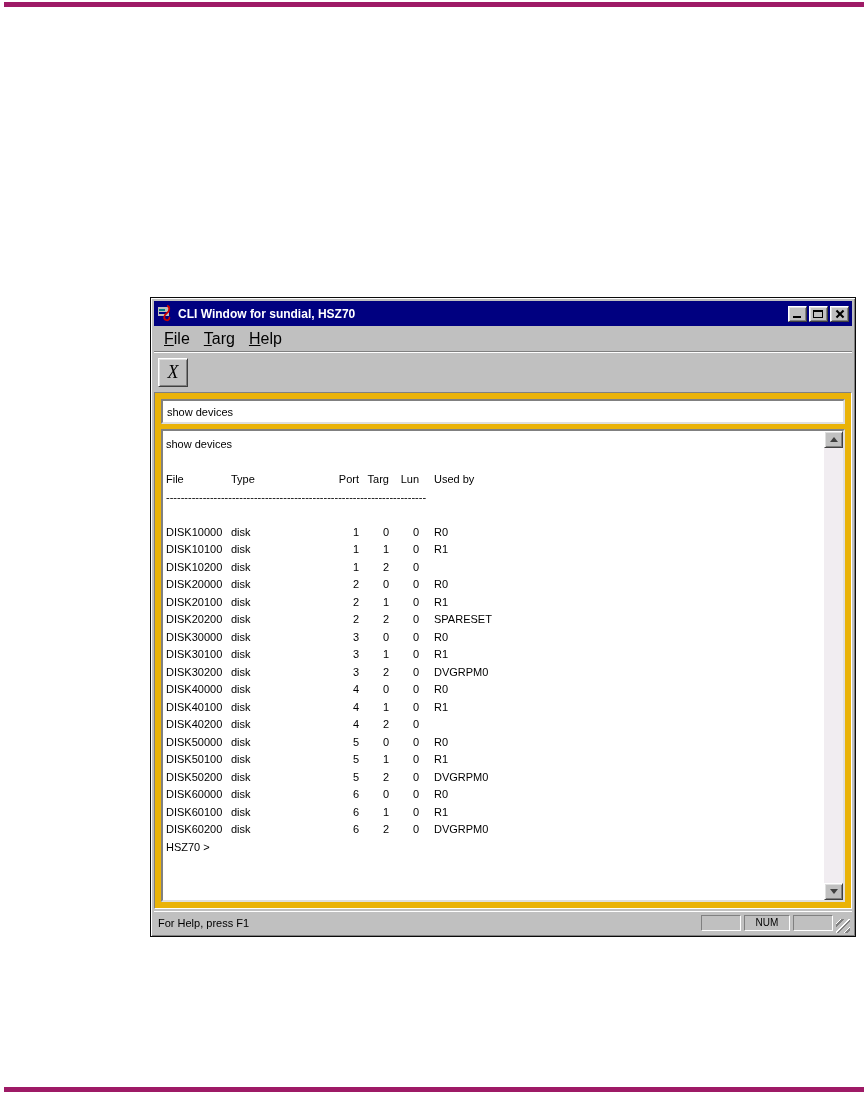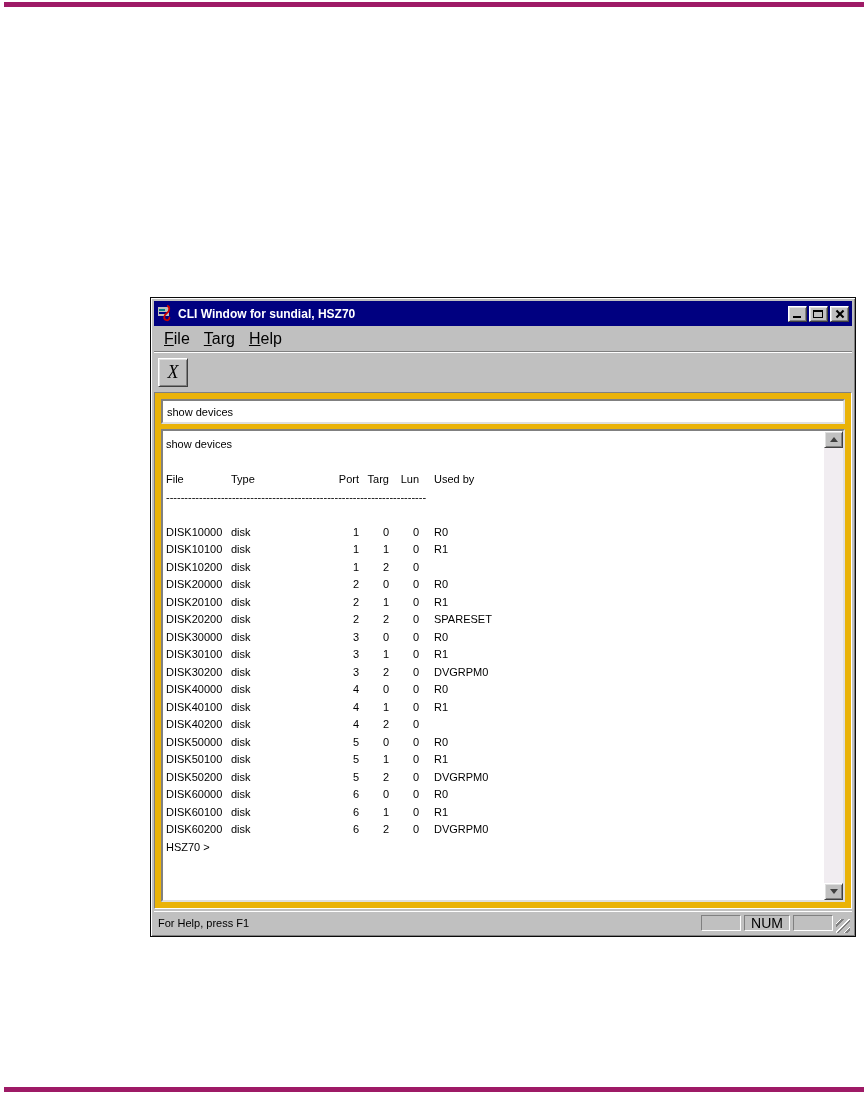--- a/index.html
+++ b/index.html
@@ -112,21 +112,21 @@
 
   .statusbar {
     height: 22px; flex: 0 0 auto; display: flex; align-items: center;
     border-top: 1px solid #ffffff; margin-top: 2px;
     font-size: 11px; color: #000; padding: 0 2px 0 4px; gap: 3px; position: relative; justify-content: flex-end;
   }
   .status-msg { flex: 1; }
   .status-panel {
     height: 16px; border: 1px solid; border-color: #808080 #ffffff #ffffff #808080;
     display: flex; align-items: center; justify-content: center;
-    font-size: 14px; flex: 0 0 auto;
+    font-size: 10px; flex: 0 0 auto;
   }
   .sp-a { width: 40px; } .sp-num { width: 46px; } .sp-b { width: 40px; }
   .grip { width: 14px; height: 14px; align-self: flex-end; flex: 0 0 auto;
     background: repeating-linear-gradient(135deg,
       transparent 0 3px, #ffffff 3px 4px, #808080 4px 6px);
   }
 </style>
 </head>
 <body>
 

